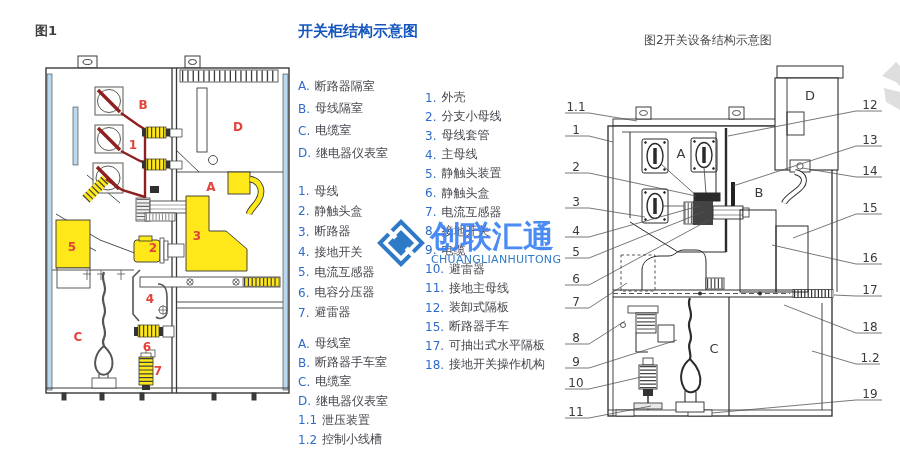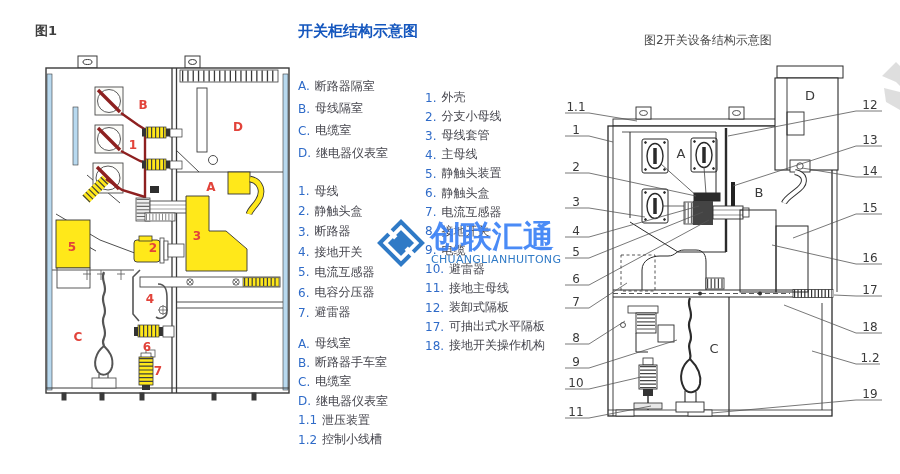--- a/index.html
+++ b/index.html
@@ -149,20 +149,24 @@
         <span class="lg-marker">10.</span>
         <span class="lg-text">避雷器</span>
       </div>
       <div class="lg-row">
         <span class="lg-marker">11.</span>
         <span class="lg-text">接地主母线</span>
       </div>
       <div class="lg-row">
         <span class="lg-marker">12.</span>
         <span class="lg-text">装卸式隔板</span>
+      </div>
+      <div class="lg-row">
+        <span class="lg-marker">15.</span>
+        <span class="lg-text">断路器手车</span>
       </div>
       <div class="lg-row">
         <span class="lg-marker">17.</span>
         <span class="lg-text">可抽出式水平隔板</span>
       </div>
       <div class="lg-row">
         <span class="lg-marker">18.</span>
         <span class="lg-text">接地开关操作机构</span>
       </div>
     </div>

